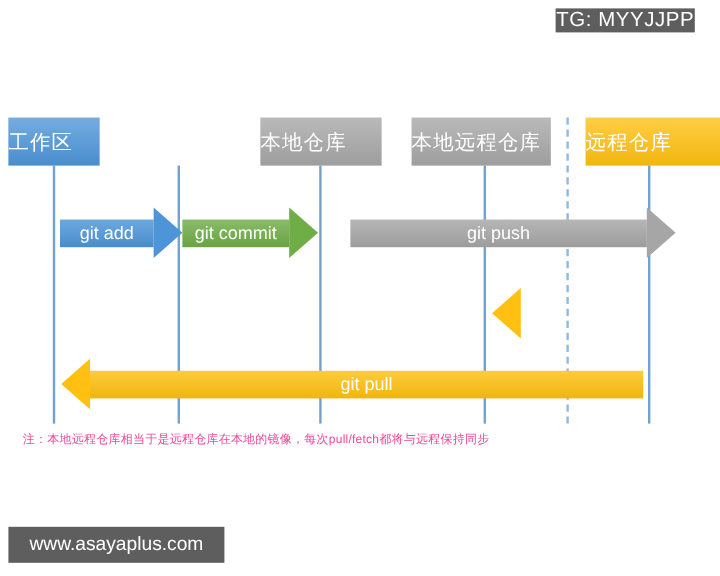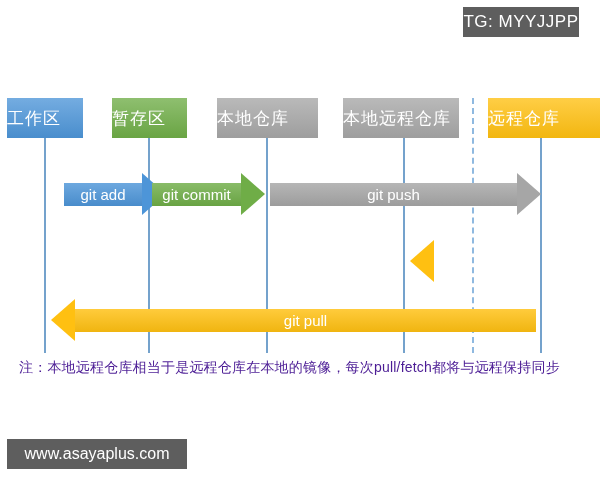--- a/index.html
+++ b/index.html
@@ -2,21 +2,21 @@
 <html><head>
 <meta charset="utf-8">
 <style>
   html,body { margin:0; padding:0; }
   .canvas {
     position:relative; width:600px; height:480px; background:#ffffff;
     font-family:"Liberation Sans","DejaVu Sans",sans-serif; overflow:hidden;
     outline:1px solid #ededed;
   }
   .badge {
-    position:absolute; left:463px; top:7px; width:116px; height:30px;
+    position:absolute; left:463px; top:7px; width:116px; height:20px;
     display:flex; align-items:center; justify-content:center;
     color:#fff; font-size:17px; letter-spacing:0.5px;
   }
   .node {
     position:absolute; top:98px; height:40px;
     display:flex; align-items:center; justify-content:flex-start;
     color:#fff; font-size:17px; letter-spacing:1px;
     background-image:linear-gradient(rgba(255,255,255,0.22), rgba(0,0,0,0.05));
   }
   .vline { position:absolute; top:138px; width:2px; height:215px; }
@@ -24,74 +24,71 @@
   .arrow { position:absolute; height:42px; display:flex; align-items:center; z-index:2; }
   .abody {
     height:23px; display:flex; align-items:center; justify-content:center;
     color:#fff; font-size:15px;
     background-image:linear-gradient(rgba(255,255,255,0.18), rgba(0,0,0,0.06));
   }
   .tri-r { width:0; height:0; border-top:21px solid transparent; border-bottom:21px solid transparent; border-left:24px solid #999; }
   .tri-l { width:0; height:0; border-top:21px solid transparent; border-bottom:21px solid transparent; border-right:24px solid #999; }
   .note {
     position:absolute; left:19px; top:359px; width:576px;
-    font-size:14px; color:#4c1d95; white-space:nowrap; letter-spacing:0.2px;
+    font-size:10px; color:#ec4899; white-space:nowrap; letter-spacing:0.2px;
   }
   .watermark {
     position:absolute; left:7px; top:439px; width:180px; height:30px;
     display:flex; align-items:center; justify-content:center;
     color:#fff; font-size:16px;
   }
 </style>
 </head>
 <body>
 
 <div class="canvas">
 
   <div class="badge" style="background-color: rgb(94, 94, 94);">TG: MYYJJPP</div>
 
   <div class="node" style="left: 7px; width: 76px; background-color: rgb(77, 149, 216);">
     <span>工作区</span>
-  </div>
-  <div class="node" style="left: 112px; width: 75px; background-color: rgb(111, 173, 71);">
-    <span>暂存区</span>
   </div>
   <div class="node" style="left: 217px; width: 101px; background-color: rgb(166, 166, 166);">
     <span>本地仓库</span>
   </div>
   <div class="node" style="left: 343px; width: 116px; background-color: rgb(166, 166, 166);">
     <span>本地远程仓库</span>
   </div>
   <div class="node" style="left: 488px; width: 125px; background-color: rgb(255, 192, 17);">
     <span>远程仓库</span>
   </div>
 
   <div class="vline" style="left: 44px; background-color: rgb(116, 162, 204);"></div>
   <div class="vline" style="left: 148px; background-color: rgb(116, 162, 204);"></div>
   <div class="vline" style="left: 266px; background-color: rgb(116, 162, 204);"></div>
   <div class="vline" style="left: 403px; background-color: rgb(116, 162, 204);"></div>
   <div class="vline" style="left: 540px; background-color: rgb(116, 162, 204);"></div>
   <div class="dashline" style="border-left-color: rgb(143, 185, 224);"></div>
 
   <div class="arrow" style="left:50px;top:173px">
-    <div class="abody" style="width: 78px; background-color: rgb(77, 149, 216); margin-left: 14px;">
+    <div class="abody" style="width: 78px; background-color: rgb(77, 149, 216);">
       <span>git add</span>
     </div>
     <div class="tri-r" style="border-left-color: rgb(77, 149, 216);"></div>
   </div>
 
   <div class="arrow" style="left:152px;top:173px">
     <div class="abody" style="width: 89px; background-color: rgb(111, 173, 71);">
       <span>git commit</span>
     </div>
     <div class="tri-r" style="border-left-color: rgb(111, 173, 71);"></div>
   </div>
 
   <div class="arrow" style="left:270px;top:173px">
-    <div class="abody" style="width: 247px; background-color: rgb(166, 166, 166);">
+    <div class="abody" style="width: 247px; background-color: rgb(166, 166, 166); margin-left: 22px;">
       <span>git push</span>
     </div>
     <div class="tri-r" style="border-left-color: rgb(166, 166, 166);"></div>
   </div>
 
 
   <div class="arrow" style="left:410px;top:240px">
     <div class="tri-l" style="border-right-color: rgb(255, 192, 17);"></div>
   </div>
 

